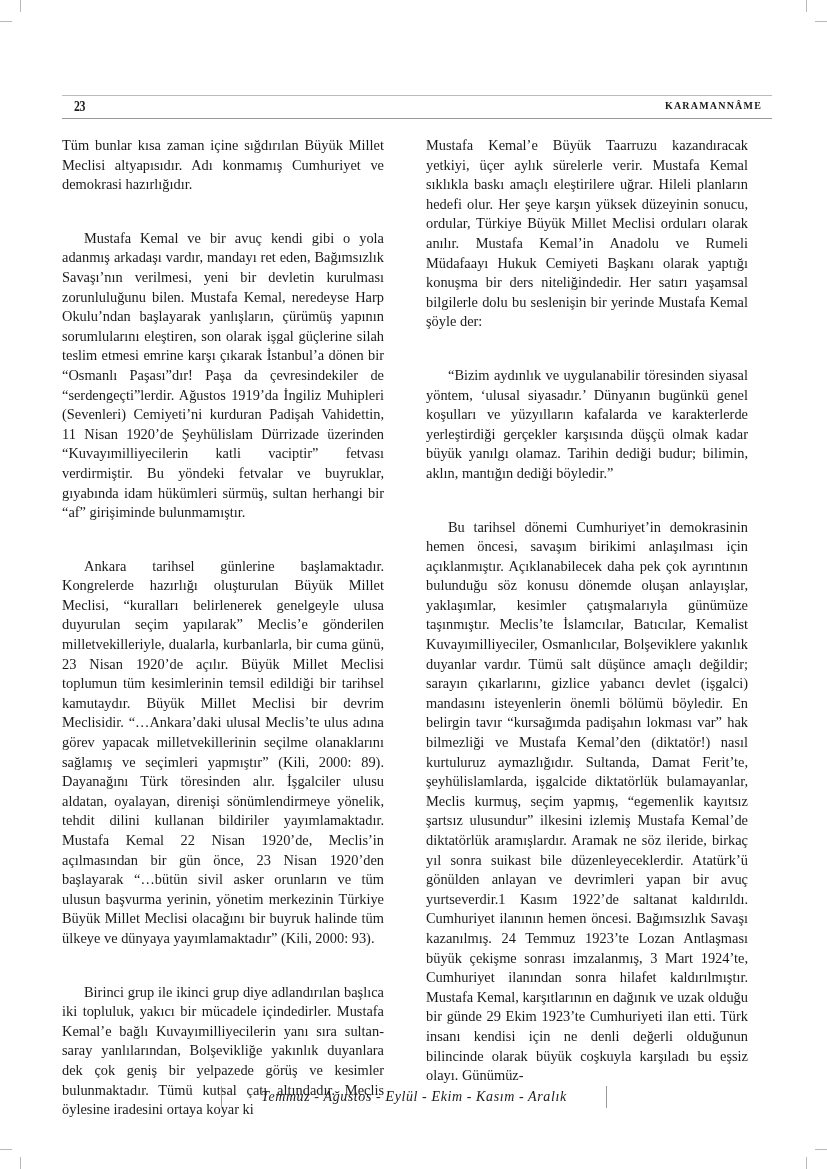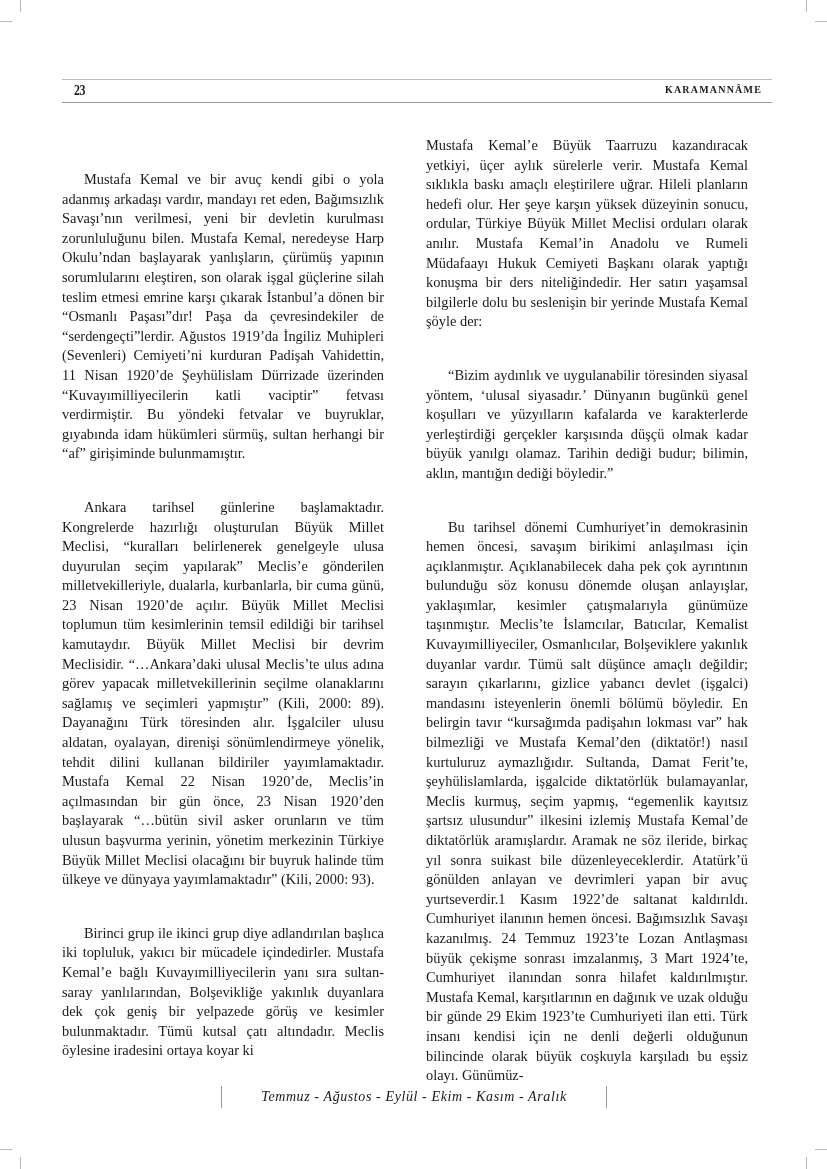--- a/index.html
+++ b/index.html
@@ -2,21 +2,21 @@
 <html><head>
 <meta charset="utf-8">
 <style>
   html, body { margin:0; padding:0; background:#ffffff; }
   body { width:827px; height:1169px; position:relative; overflow:hidden;
          font-family:"Liberation Serif", "DejaVu Serif", serif; color:#1a1a1a; }
   .crop { position:absolute; background:#b8b8b8; }
   .crop.v { width:1px; height:12px; }
   .crop.h { height:1px; width:12px; }
 
-  .header { position:absolute; left:62px; top:79px; width:710px; height:22px;
+  .header { position:absolute; left:62px; top:95px; width:710px; height:22px;
             border-top:1px solid #bcbcbc; border-bottom:1px solid #9a9a9a; }
   .pagenum { position:absolute; left:12px; top:3px; font-weight:bold; font-size:14px;
              letter-spacing:-0.5px; transform:scaleX(0.85); transform-origin:left; }
   .journal { position:absolute; right:10px; top:4px; font-weight:bold; font-size:10px;
              letter-spacing:1.2px; }
 
   .col { position:absolute; top:136px; width:322px; font-size:14.4px; line-height:19.6px;
          text-align:justify; hyphens:manual; }
   .col.left { left:62px; }
   .col.right { left:426px; }
@@ -39,20 +39,21 @@
 <div class="crop h" style="left:0;top:1149px;"></div>
 <div class="crop v" style="left:806px;top:1157px;"></div>
 <div class="crop h" style="left:815px;top:1149px;"></div>
 
 <div class="header">
   <span class="pagenum">23</span>
   <span class="journal">KARAMANNÂME</span>
 </div>
 
 <div class="col left">
+  <p>Tüm bunlar kısa zaman içine sığdırılan Büyük Millet Meclisi altyapısıdır. Adı konmamış Cumhuriyet ve demokrasi hazırlığıdır.</p>
   <p class="indent">Mustafa Kemal ve bir avuç kendi gibi o yola adanmış arkadaşı vardır, mandayı ret eden, Bağımsızlık Savaşı’nın verilmesi, yeni bir devletin kurulması zorunluluğunu bilen. Mustafa Kemal, neredeyse Harp Okulu’ndan başlayarak yanlışların, çürümüş yapının sorumlularını eleştiren, son olarak işgal güçlerine silah teslim etmesi emrine karşı çıkarak İstanbul’a dönen bir “Osmanlı Paşası”dır! Paşa da çevresindekiler de “serdengeçti”lerdir. Ağustos 1919’da İngiliz Muhipleri (Sevenleri) Cemiyeti’ni kurduran Padişah Vahidettin, 11 Nisan 1920’de Şeyhülislam Dürrizade üzerinden “Kuvayımilliyecilerin katli vaciptir” fetvası verdirmiştir. Bu yöndeki fetvalar ve buyruklar, gıyabında idam hükümleri sürmüş, sultan herhangi bir “af” girişiminde bulunmamıştır.</p>
   <p class="indent">Ankara tarihsel günlerine başlamaktadır. Kongrelerde hazırlığı oluşturulan Büyük Millet Meclisi, “kuralları belirlenerek genelgeyle ulusa duyurulan seçim yapılarak” Meclis’e gönderilen milletvekilleriyle, dualarla, kurbanlarla, bir cuma günü, 23 Nisan 1920’de açılır. Büyük Millet Meclisi toplumun tüm kesimlerinin temsil edildiği bir tarihsel kamutaydır. Büyük Millet Meclisi bir devrim Meclisidir. “…Ankara’daki ulusal Meclis’te ulus adına görev yapacak milletvekillerinin seçilme olanaklarını sağlamış ve seçimleri yapmıştır” (Kili, 2000: 89). Dayanağını Türk töresinden alır. İşgalciler ulusu aldatan, oyalayan, direnişi sönümlendirmeye yönelik, tehdit dilini kullanan bildiriler yayımlamaktadır. Mustafa Kemal 22 Nisan 1920’de, Meclis’in açılmasından bir gün önce, 23 Nisan 1920’den başlayarak “…bütün sivil asker orunların ve tüm ulusun başvurma yerinin, yönetim merkezinin Türkiye Büyük Millet Meclisi olacağını bir buyruk halinde tüm ülkeye ve dünyaya yayımlamaktadır” (Kili, 2000: 93).</p>
   <p class="indent">Birinci grup ile ikinci grup diye adlandırılan başlıca iki topluluk, yakıcı bir mücadele içindedirler. Mustafa Kemal’e bağlı Kuvayımilliyecilerin yanı sıra sultan-saray yanlılarından, Bolşevikliğe yakınlık duyanlara dek çok geniş bir yelpazede görüş ve kesimler bulunmaktadır. Tümü kutsal çatı altındadır. Meclis öylesine iradesini ortaya koyar ki</p>
 </div>
 
 <div class="col right">
   <p>Mustafa Kemal’e Büyük Taarruzu kazandıracak yetkiyi, üçer aylık sürelerle verir. Mustafa Kemal sıklıkla baskı amaçlı eleştirilere uğrar. Hileli planların hedefi olur. Her şeye karşın yüksek düzeyinin sonucu, ordular, Türkiye Büyük Millet Meclisi orduları olarak anılır. Mustafa Kemal’in Anadolu ve Rumeli Müdafaayı Hukuk Cemiyeti Başkanı olarak yaptığı konuşma bir ders niteliğindedir. Her satırı yaşamsal bilgilerle dolu bu seslenişin bir yerinde Mustafa Kemal şöyle der:</p>
   <p class="indent">“Bizim aydınlık ve uygulanabilir töresinden siyasal yöntem, ‘ulusal siyasadır.’ Dünyanın bugünkü genel koşulları ve yüzyılların kafalarda ve karakterlerde yerleştirdiği gerçekler karşısında düşçü olmak kadar büyük yanılgı olamaz. Tarihin dediği budur; bilimin, aklın, mantığın dediği böyledir.”</p>
   <p class="indent"><span>Bu tarihsel dönemi Cumhuriyet’in demokrasinin hemen öncesi, savaşım birikimi anlaşılması için açıklanmıştır. Açıklanabilecek daha pek çok ayrıntının bulunduğu söz konusu dönemde oluşan anlayışlar, yaklaşımlar, kesimler çatışmalarıyla günümüze taşınmıştır. Meclis’te İslamcılar, Batıcılar, Kemalist Kuvayımilliyeciler, Osmanlıcılar, Bolşeviklere yakınlık duyanlar vardır. Tümü salt düşünce amaçlı değildir; sarayın çıkarlarını, gizlice yabancı devlet (işgalci) mandasını isteyenlerin önemli bölümü böyledir. En belirgin tavır “kursağımda padişahın lokması var” hak bilmezliği ve Mustafa Kemal’den (diktatör!) nasıl kurtuluruz aymazlığıdır. </span><b>Sultanda, Damat Ferit’te, şeyhülislamlarda, işgalcide diktatörlük bulamayanlar, Meclis kurmuş, seçim yapmış, “egemenlik kayıtsız şartsız ulusundur” ilkesini izlemiş Mustafa Kemal’de diktatörlük aramışlardır.</b><span> Aramak ne söz ileride, birkaç yıl sonra suikast bile düzenleyeceklerdir. Atatürk’ü gönülden anlayan ve devrimleri yapan bir avuç yurtseverdir.1 Kasım 1922’de saltanat kaldırıldı. Cumhuriyet ilanının hemen öncesi. Bağımsızlık Savaşı kazanılmış. 24 Temmuz 1923’te Lozan Antlaşması büyük çekişme sonrası imzalanmış, 3 Mart 1924’te, Cumhuriyet ilanından sonra hilafet kaldırılmıştır. Mustafa Kemal, karşıtlarının en dağınık ve uzak olduğu bir günde 29 Ekim 1923’te Cumhuriyeti ilan etti. Türk insanı kendisi için ne denli değerli olduğunun bilincinde olarak büyük coşkuyla karşıladı bu eşsiz olayı. Günümüz-</span></p>
 </div>

